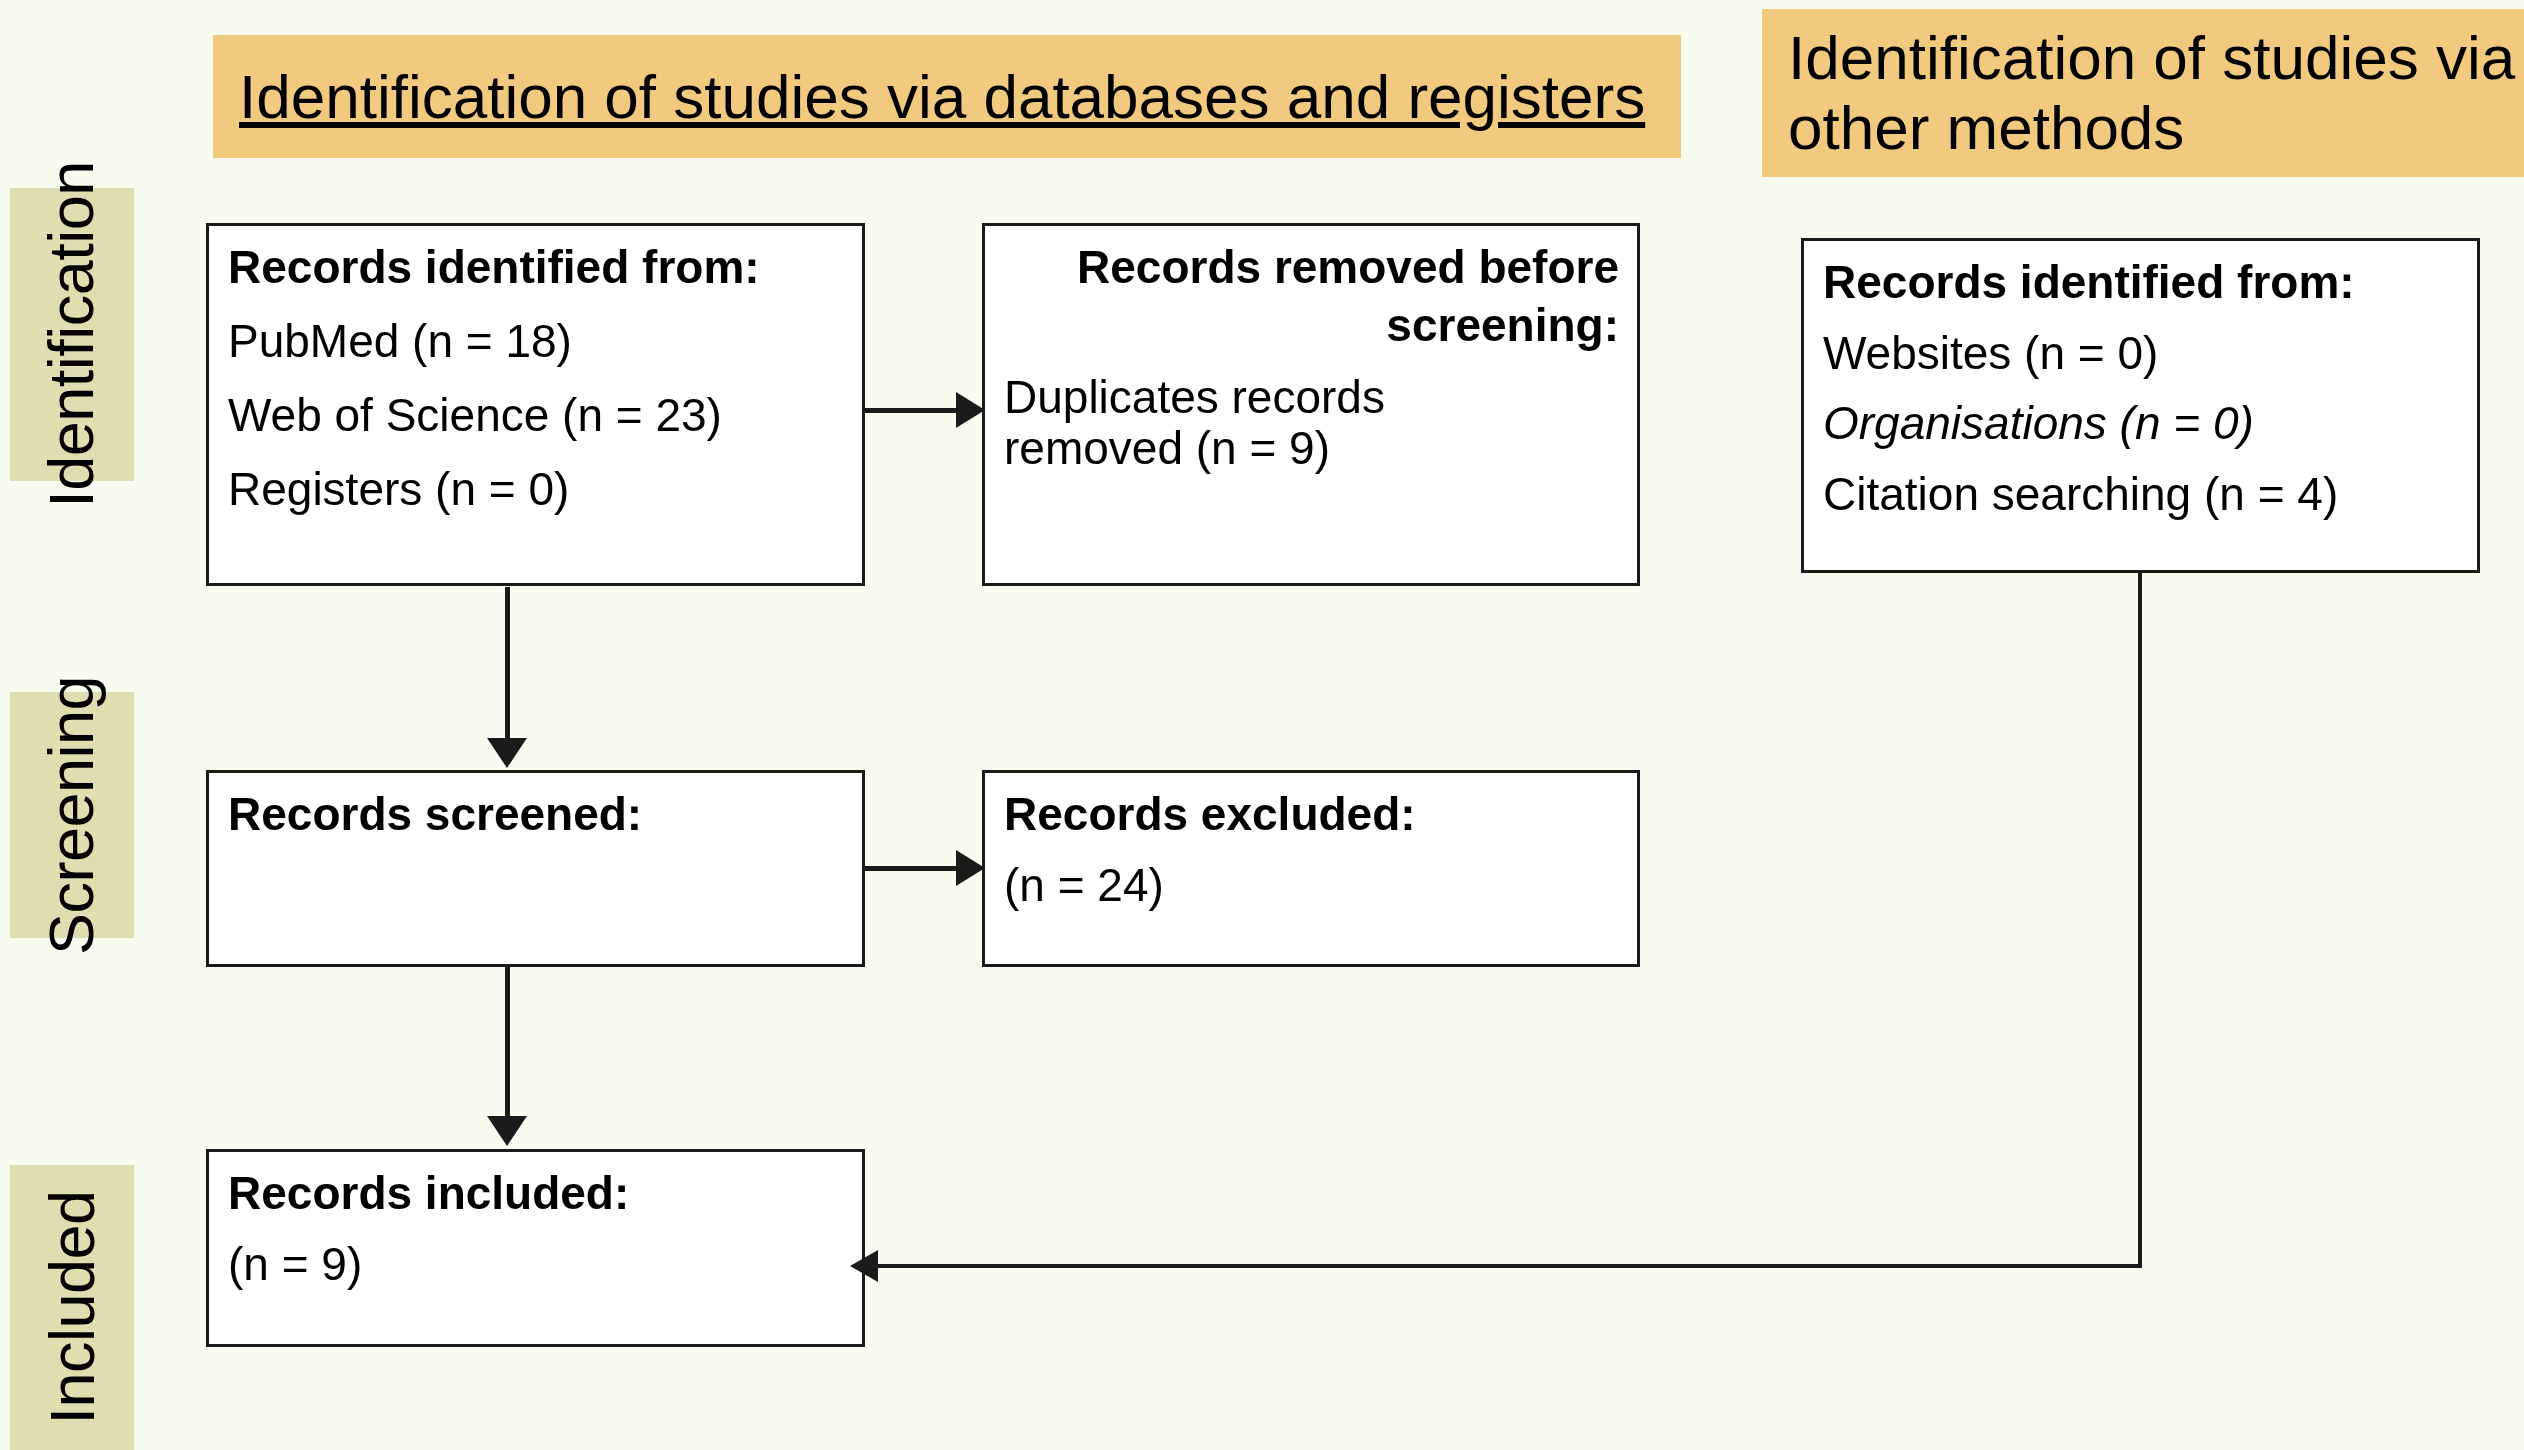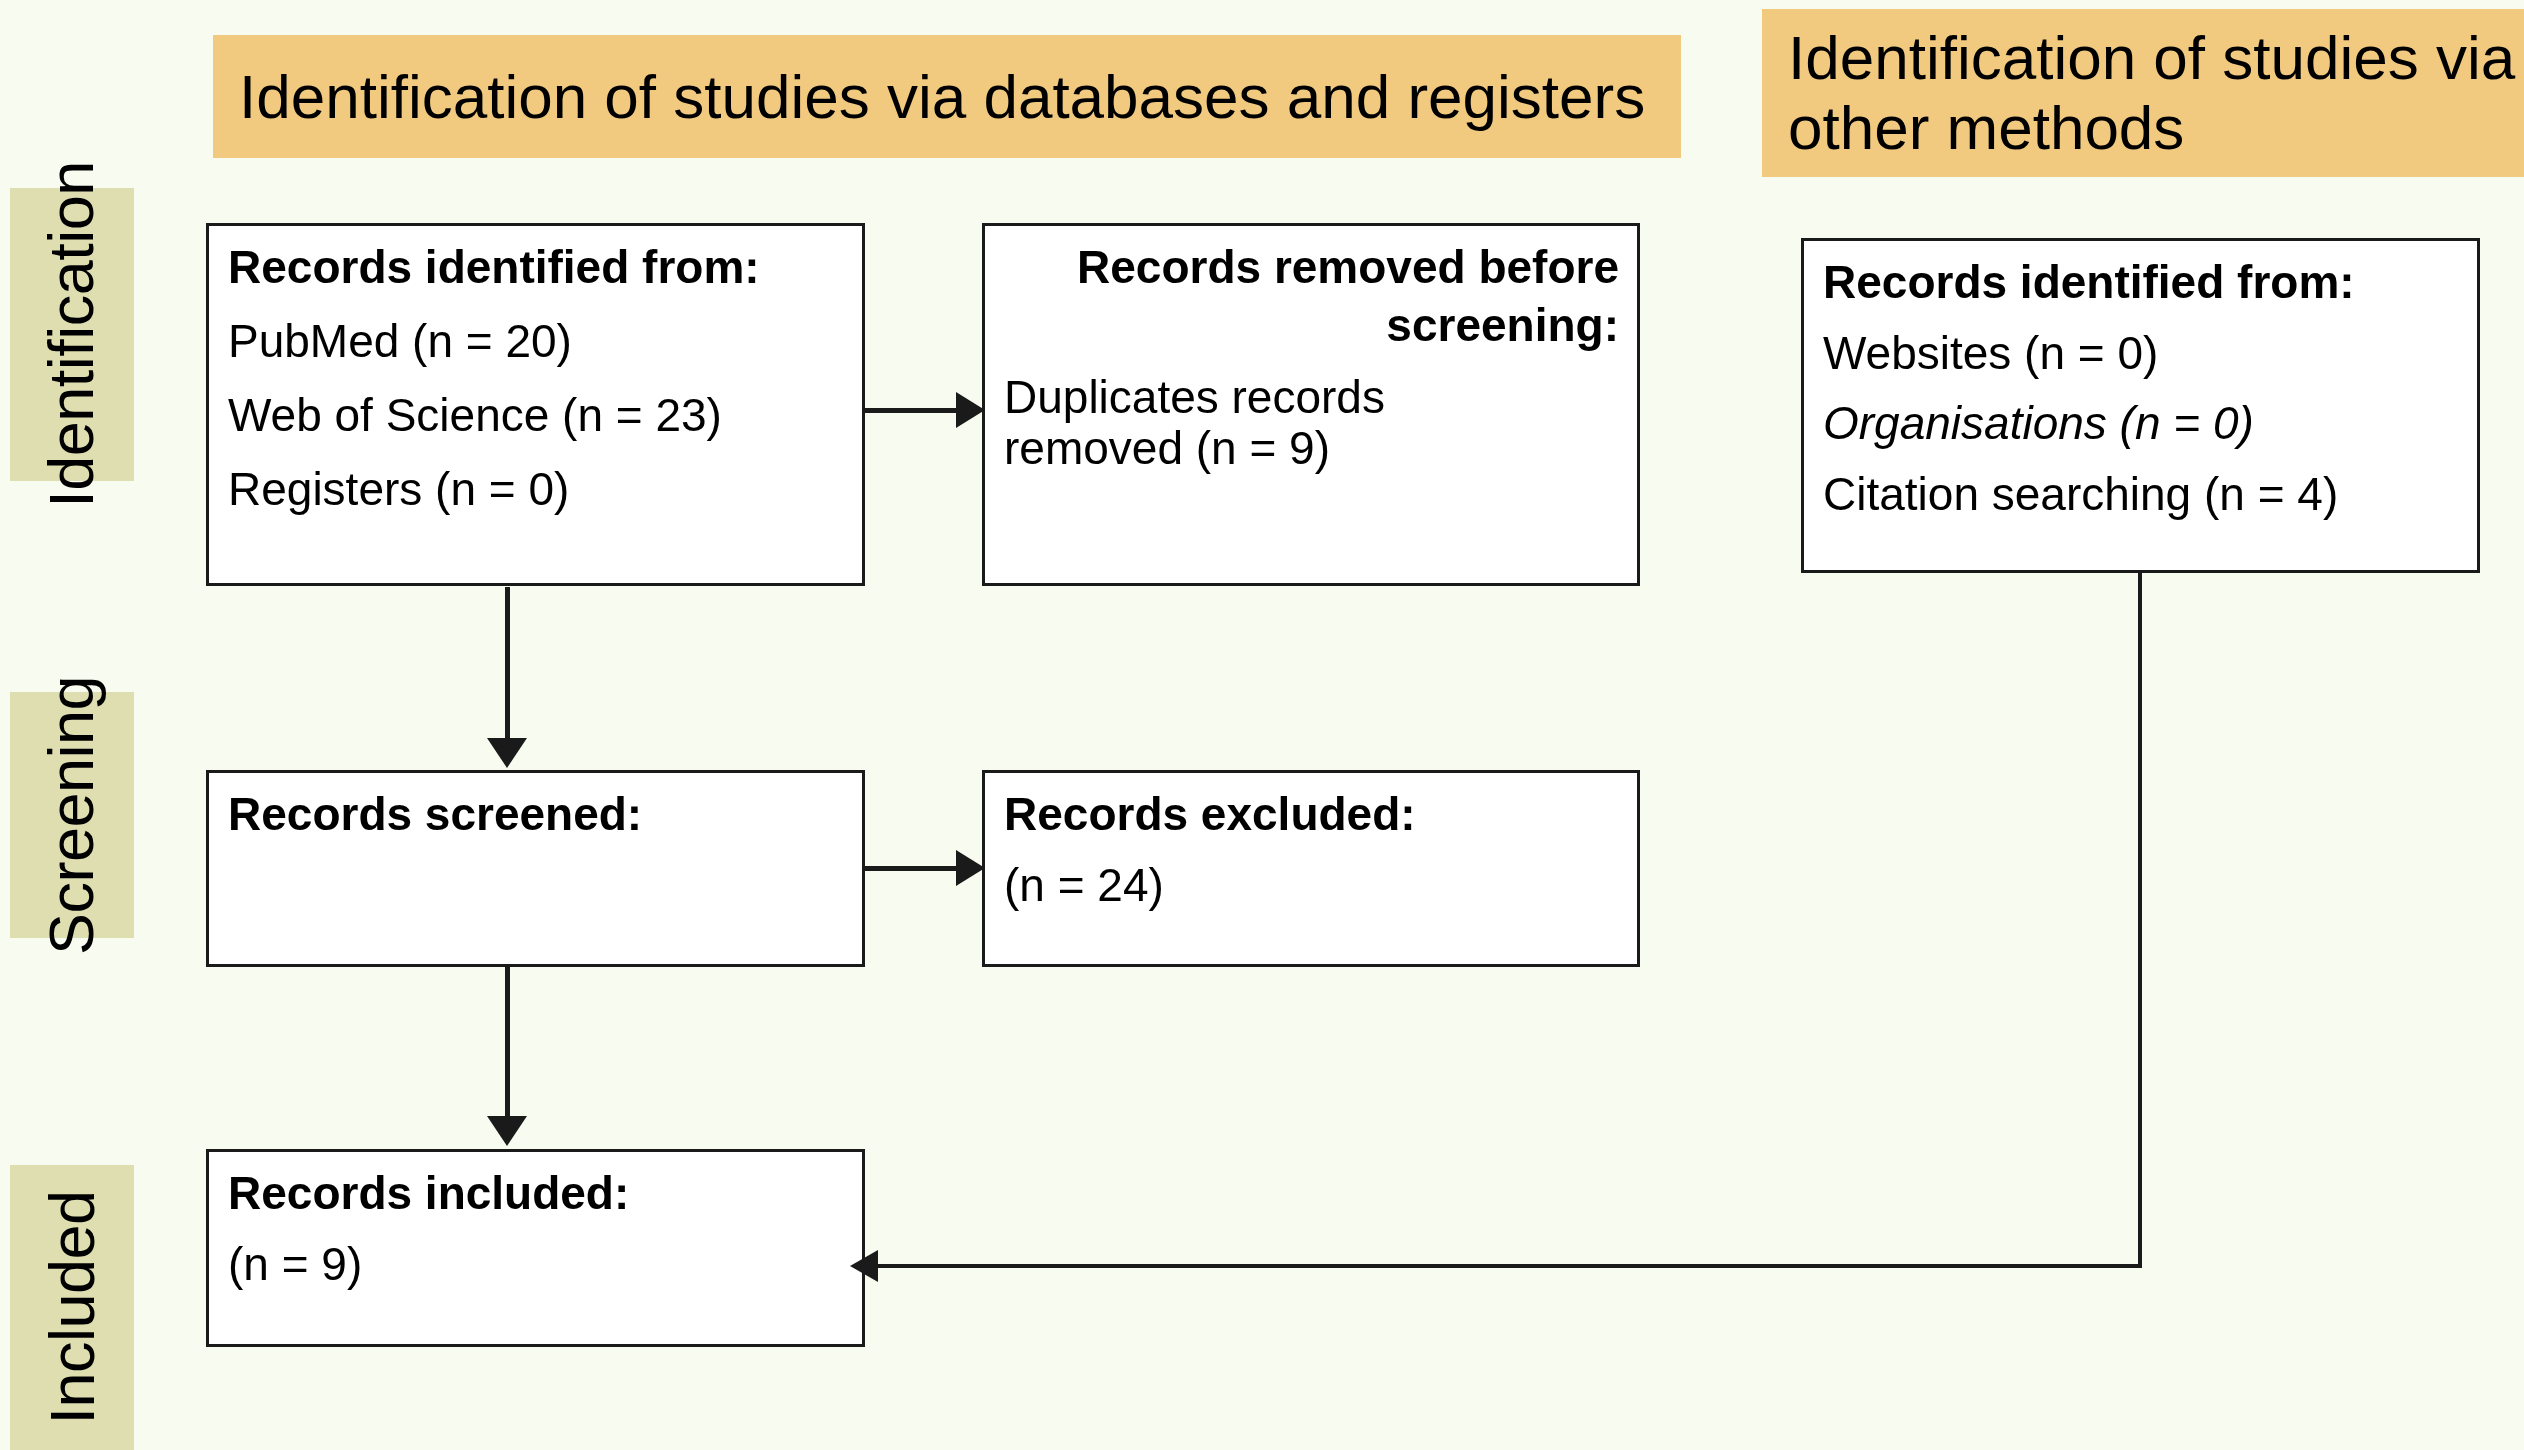--- a/index.html
+++ b/index.html
@@ -110,31 +110,31 @@
   </div>
 
   <div class="stage-label" style="left:9.6px; top:692px; width:124px; height:246px;">
     <span class="stage-text">Screening</span>
   </div>
 
   <div class="stage-label" style="left:9.6px; top:1165px; width:124px; height:285px;">
     <span class="stage-text">Included</span>
   </div>
 
-  <div class="banner" style="left:213px; top:35px; width:1468px; height:123px;">
+  <div class="banner" style="left:213px; top:35px; width:1468px; height:123px;text-decoration:underline;">
     <span class="banner-text">Identification of studies via databases and registers</span>
   </div>
 
   <div class="banner" style="left:1762px; top:8.6px; width:851px; height:168px;">
     <span class="banner-text">Identification of studies via other methods</span>
   </div>
 
   <div class="flowbox" style="left:206px; top:223px; width:659px; height:363px;">
     <div class="line head">Records identified from:</div>
-    <div class="line body">PubMed (n = 20)</div>
+    <div class="line body">PubMed (n = 18)</div>
     <div class="line body">Web of Science (n = 23)</div>
     <div class="line body">Registers (n = 0)</div>
   </div>
 
   <div class="flowbox tight" style="left:982px; top:223px; width:658px; height:363px;">
     <div class="line head" style="margin-bottom:11.8px;">Records removed before</div>
     <div class="line head" style="margin-bottom:26px;">screening:</div>
     <div class="line body">Duplicates records</div>
     <div class="line body">removed (n = 9)</div>
   </div>

